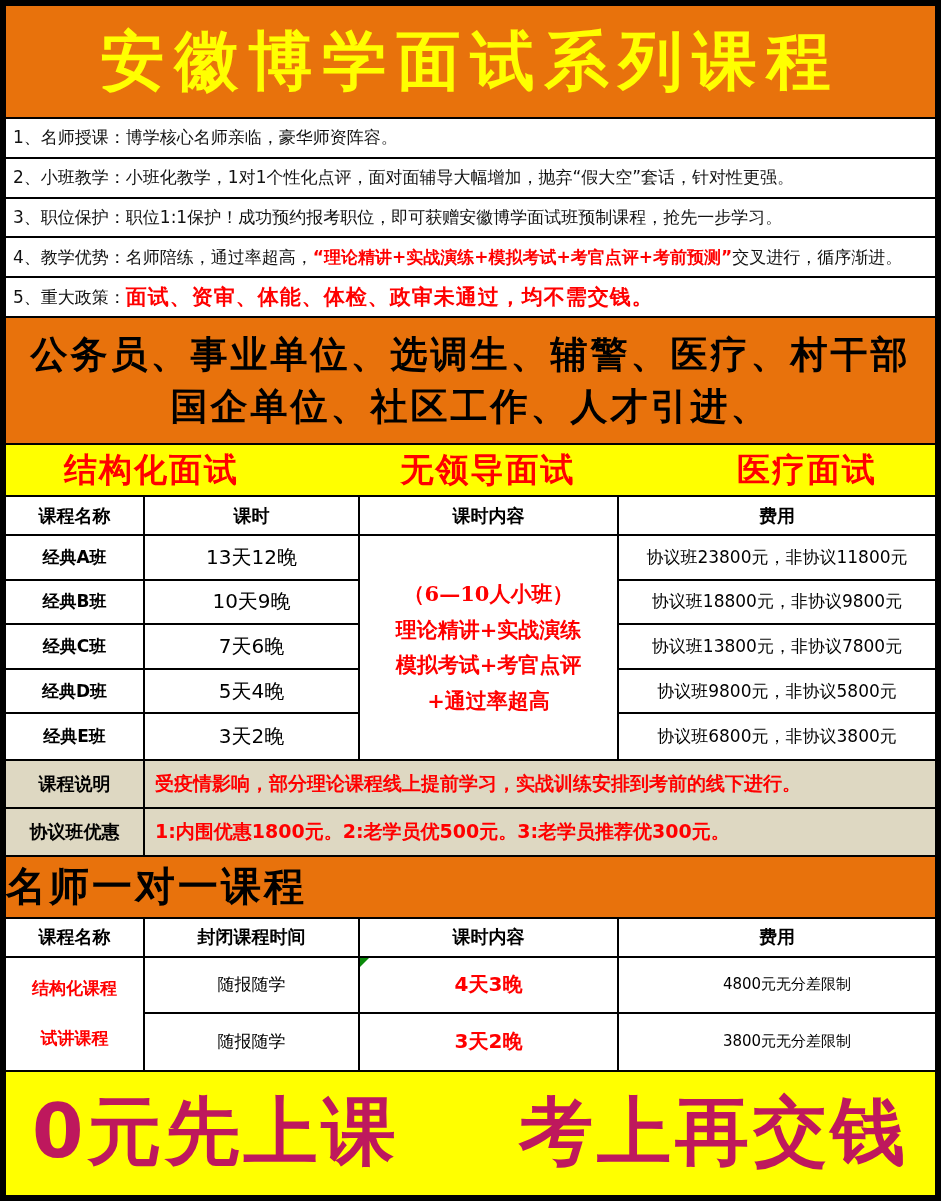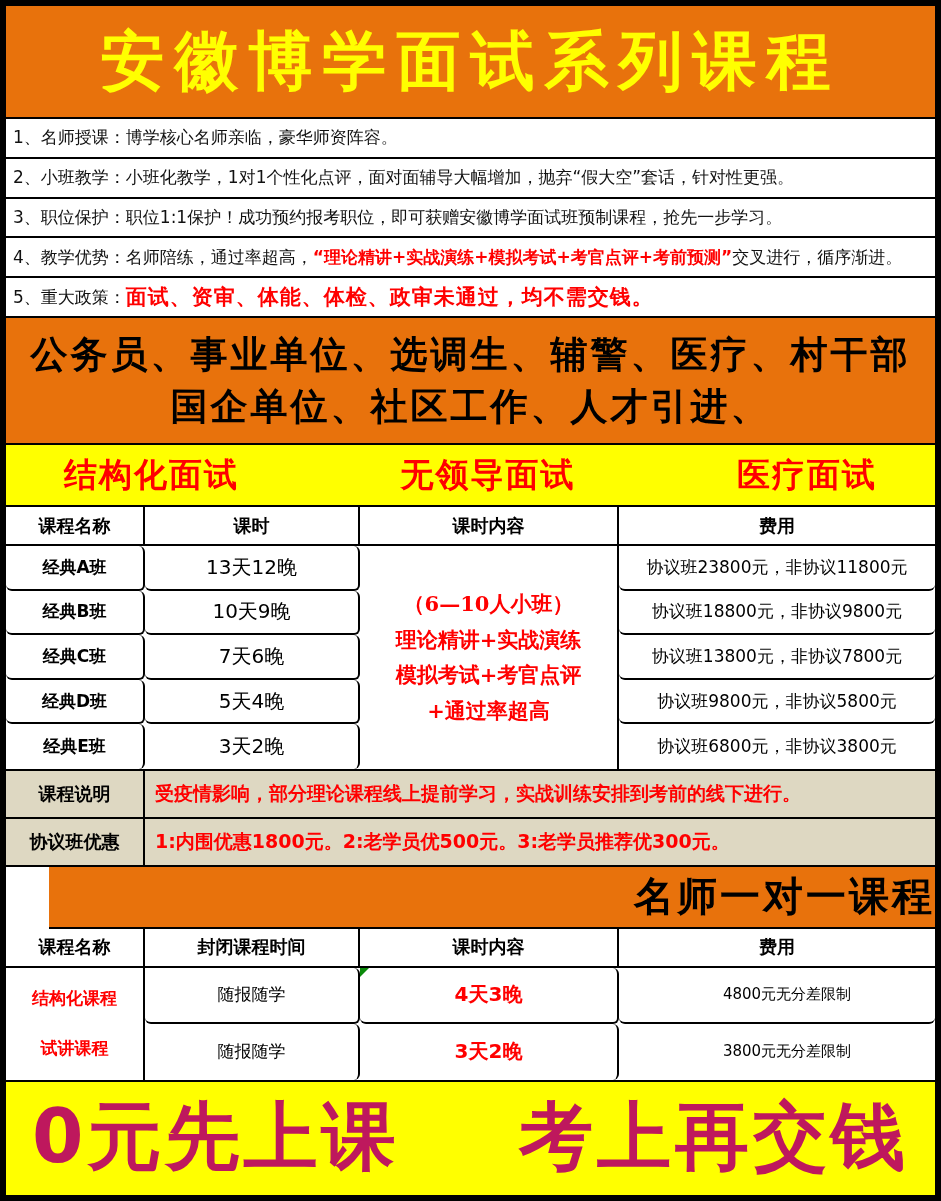--- a/index.html
+++ b/index.html
@@ -27,41 +27,41 @@
   .feature-row.big-red .red{ font-size:21px; letter-spacing:1px; font-family:"DejaVu Serif","Liberation Serif",serif; }
   
   .audience-banner{
     height:127px; background:#E8720C; border-bottom:2px solid #000;
     display:flex; flex-direction:column; align-items:center; justify-content:center;
     color:#000; font-weight:bold; font-size:37px; letter-spacing:3px; line-height:1.38;
     white-space:nowrap;
   }
   
   .types-band{
-    height:62px; background:#FFFF00; border-bottom:2px solid #000;
+    height:52px; background:#FFFF00; border-bottom:2px solid #000;
     display:flex; align-items:center; justify-content:space-between; padding:0 58px;
   }
   .types-band .type{ color:#FF0000; font-weight:bold; font-size:33px; letter-spacing:2px; white-space:nowrap; }
   
   .grid-head{
     height:39px; display:grid; grid-template-columns:139px 215px 259px 1fr;
     border-bottom:2px solid #000;
   }
   .grid-head .hc{
     display:flex; align-items:center; justify-content:center;
     font-weight:bold; font-size:18px; color:#000; border-right:2px solid #000;
   }
   .grid-head .hc:last-child{ border-right:none; }
   .t1-body{
     display:grid; grid-template-columns:139px 215px 259px 1fr;
     grid-auto-rows:44.6px; border-bottom:2px solid #000;
   }
   .cell{
     display:flex; align-items:center; justify-content:center;
-    border-right:2px solid #000; border-bottom:2px solid #000; white-space:nowrap;border-radius:6px;
+    border-right:2px solid #000; border-bottom:2px solid #000; white-space:nowrap;
   }
   .cell.last-row{ border-bottom:none; }
   .cell.name{ grid-column:1; font-weight:bold; font-size:17px; }
   .cell.hours{ grid-column:2; font-size:20px; }
   .cell.fee{ grid-column:4; border-right:none; font-size:17px; }
   .merged-content{
     grid-column:3; grid-row:1 / span 6; border-right:2px solid #000;
     display:flex; flex-direction:column; align-items:center; justify-content:center;
     color:#FF0000; font-weight:bold; font-size:21px; line-height:1.7;
     font-family:"DejaVu Serif","Liberation Serif",serif; white-space:nowrap;
@@ -75,22 +75,22 @@
     display:flex; align-items:center; justify-content:center;
     font-weight:bold; font-size:18px; color:#000; border-right:2px solid #000;
   }
   .note-row .nt{
     display:flex; align-items:center; padding-left:10px;
     color:#FF0000; font-weight:bold; font-size:19px; white-space:nowrap;
   }
   
   .banner2{
     height:62px; background:#E8720C; border-bottom:2px solid #000;
-    display:flex; align-items:center; justify-content:flex-end;
-    color:#000; font-weight:bold; font-size:40px; letter-spacing:3px;margin-left:43px;
+    display:flex; align-items:center; justify-content:flex-start;
+    color:#000; font-weight:bold; font-size:40px; letter-spacing:3px;
   }
   .t2-body{
     display:grid; grid-template-columns:139px 215px 259px 1fr;
     grid-auto-rows:56px; border-bottom:2px solid #000;
   }
   .t2-names{
     grid-column:1; grid-row:1 / span 2; border-right:2px solid #000;
     display:flex; flex-direction:column; justify-content:space-around; align-items:center;
     color:#FF0000; font-weight:bold; font-size:17px; padding:6px 0;
   }

